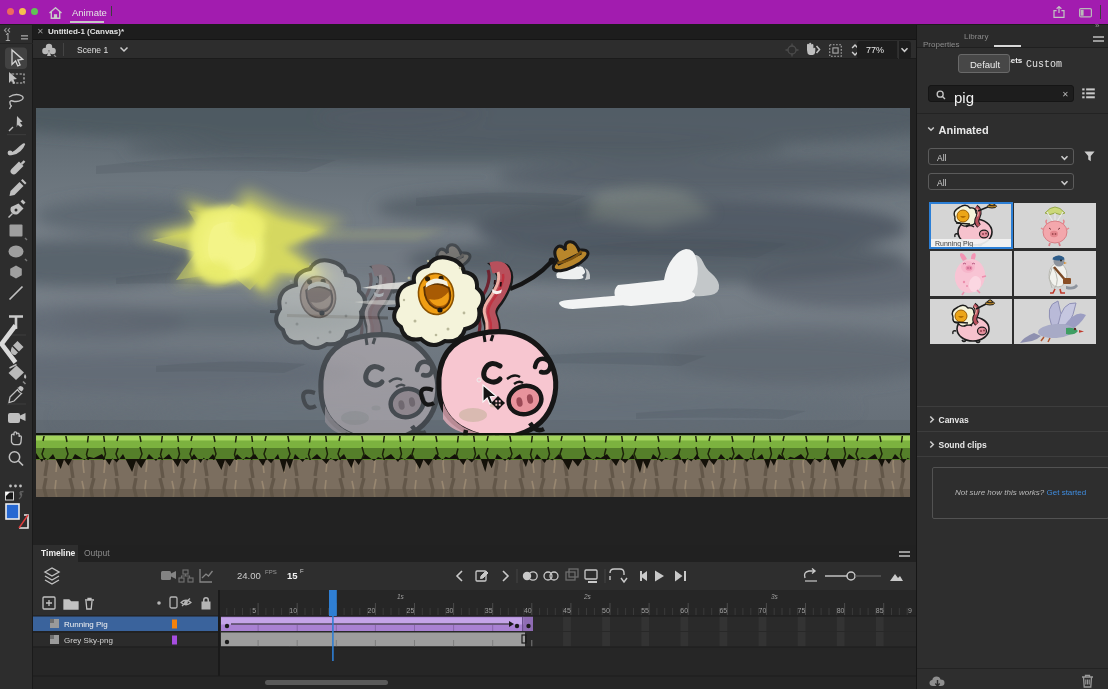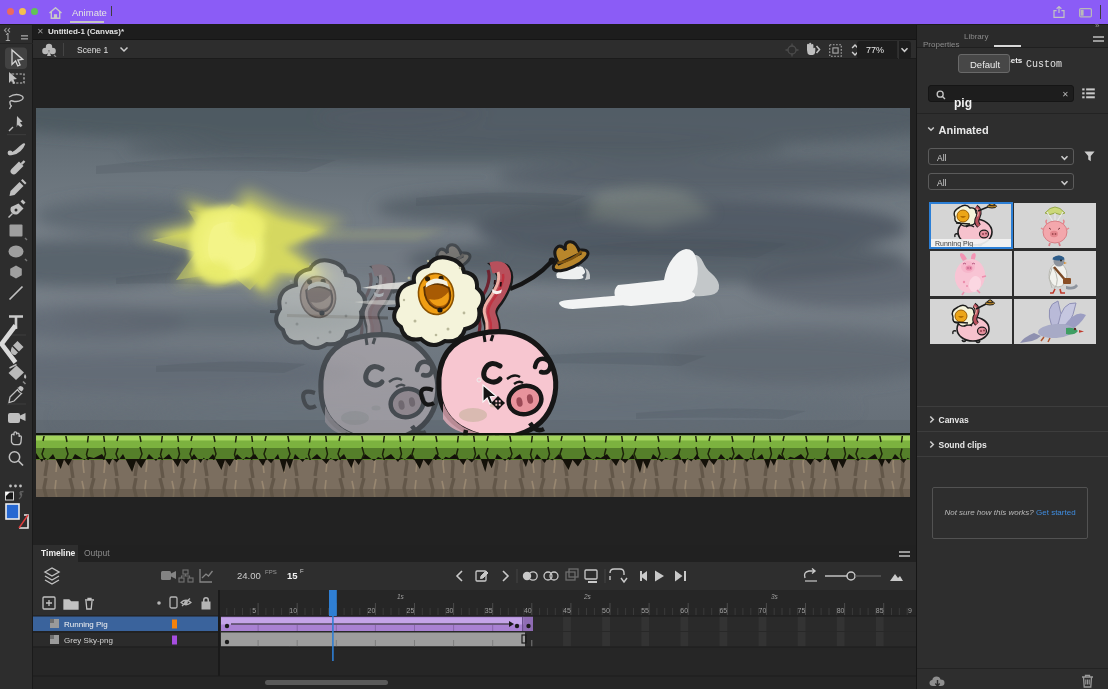--- a/index.html
+++ b/index.html
@@ -3,21 +3,21 @@
 <meta charset="utf-8">
 <style>
   * { margin:0; padding:0; box-sizing:border-box; }
   html,body { width:1108px; height:689px; overflow:hidden; background:#242424;
     font-family:"Liberation Sans", sans-serif; -webkit-font-smoothing:antialiased; }
   .txt, #win div { transform:translateZ(0); }
   svg text { transform:translateZ(0); }
   .abs { position:absolute; }
   #win { position:relative; width:1108px; height:689px; }
   
-  #titlebar { left:0; top:0; width:1108px; height:24px; background:#8b5cf6; }
+  #titlebar { left:0; top:0; width:1108px; height:24px; background:#a21caf; }
   .tl { width:7px; height:7px; border-radius:50%; }
   #docbar { left:0; top:24px; width:1108px; height:16px; background:#1d1d1d; border-bottom:1px solid #151515;}
   
   #toolbar { left:0; top:25px; width:33px; height:664px; background:#2d2d2d; border-right:1px solid #1a1a1a; }
   
   #stagebar { left:33px; top:40px; width:883px; height:19px; background:#2d2d2d; border-bottom:1px solid #1b1b1b;}
   
   #pasteboard { left:33px; top:59px; width:883px; height:486px; background:#222222; }
   #stage { left:36px; top:108px; width:874px; height:389px; background:#7d858b; }
   
@@ -674,21 +674,21 @@
 
     <div class="abs" style="left:41px;top:29px;width:52px;height:19px;background:#474747;border:1px solid #696969;border-radius:3px;"></div>
     <div class="txt" style="left:53px;top:34px;font-size:9.5px;color:#ededed;">Default</div>
     <div class="txt" style="left:109px;top:34px;font-size:10px;color:#e0e0e0;font-family:Liberation Mono, monospace;">Custom</div>
 
     <div class="abs" style="left:11px;top:60px;width:146px;height:17px;background:#1d1d1d;border:1px solid #151515;border-radius:3px;">
       <svg class="abs" style="left:7px;top:3.5px" width="10" height="10" viewBox="0 0 12 12">
         <circle cx="5" cy="5" r="3.6" fill="none" stroke="#c5c5c5" stroke-width="1.6"></circle>
         <path d="M7.8 7.8 l3 3" stroke="#c5c5c5" stroke-width="1.6"></path>
       </svg>
-      <div class="txt" style="left:25px;top:10px;font-size:12px;font-weight:bold;color:#f2f2f2;">pig</div>
+      <div class="txt" style="left:25px;top:3px;font-size:15px;font-weight:normal;color:#f2f2f2;">pig</div>
       <div class="txt" style="left:133px;top:3.5px;font-size:8px;color:#b5b5b5;">✕</div>
     </div>
     <svg class="abs" style="left:165px;top:63px" width="13" height="11" viewBox="0 0 16 14">
       <g fill="#c9c9c9">
         <rect x="0" y="0.5" width="3" height="2.6"></rect>
           <rect x="5" y="0.5" width="11" height="2.6"></rect>
         <rect x="0" y="5.5" width="3" height="2.6"></rect>
           <rect x="5" y="5.5" width="11" height="2.6"></rect>
         <rect x="0" y="10.5" width="3" height="2.6"></rect>
           <rect x="5" y="10.5" width="11" height="2.6"></rect>
@@ -829,21 +829,21 @@
       <path d="M1.5 1.5 L5 5 L1.5 8.5" stroke="#cccccc" stroke-width="1.8" fill="none"></path>
     </svg>
     <div class="txt" style="left:21.5px;top:390px;font-size:8.5px;font-weight:bold;color:#e8e8e8;">Canvas</div>
     <div class="abs" style="left:0;top:406px;width:192px;height:1px;background:#3d3d3d;"></div>
     <svg class="abs" style="left:12px;top:415px" width="6" height="9" viewBox="0 0 7 10">
       <path d="M1.5 1.5 L5 5 L1.5 8.5" stroke="#cccccc" stroke-width="1.8" fill="none"></path>
     </svg>
     <div class="txt" style="left:21.5px;top:415px;font-size:8.5px;font-weight:bold;color:#e8e8e8;">Sound clips</div>
     <div class="abs" style="left:0;top:431px;width:192px;height:1px;background:#3d3d3d;"></div>
 
-    <div class="abs" style="left:15px;top:442px;width:156px;height:52px;border:1px solid #525252;border-radius:2px;text-align:center;line-height:50px;font-size:8px;white-space:nowrap;margin-top:20px;">
+    <div class="abs" style="left:15px;top:442px;width:177px;height:52px;border:1px solid #525252;border-radius:2px;text-align:center;line-height:50px;font-size:8px;white-space:nowrap;">
       <span style="color:#b9b9b9;font-style:italic;">Not sure how this works?</span>
       <span style="color:#3f8de0;"> Get started</span>
     </div>
 
     <div class="abs" style="left:0;top:643px;width:192px;height:1px;background:#232323;"></div>
     <svg class="abs" style="left:12px;top:650px" width="17" height="13" viewBox="0 0 17 13">
       <path d="M4 11 q-3.5 0 -3.5-3 q0-2.6 2.8-2.9 q0.4-3.6 4.2-3.6 q3.3 0 4 2.9 q4 0 4 3.3 q0 3.3 -3.7 3.3z" fill="#8f8f8f"></path>
       <path d="M8.5 5 v6 M6.3 8.5 l2.2 2.5 2.2 -2.5" stroke="#2e2e2e" stroke-width="1.4" fill="none"></path>
     </svg>
     <svg class="abs" style="left:164px;top:649px" width="13" height="14" viewBox="0 0 13 14">

